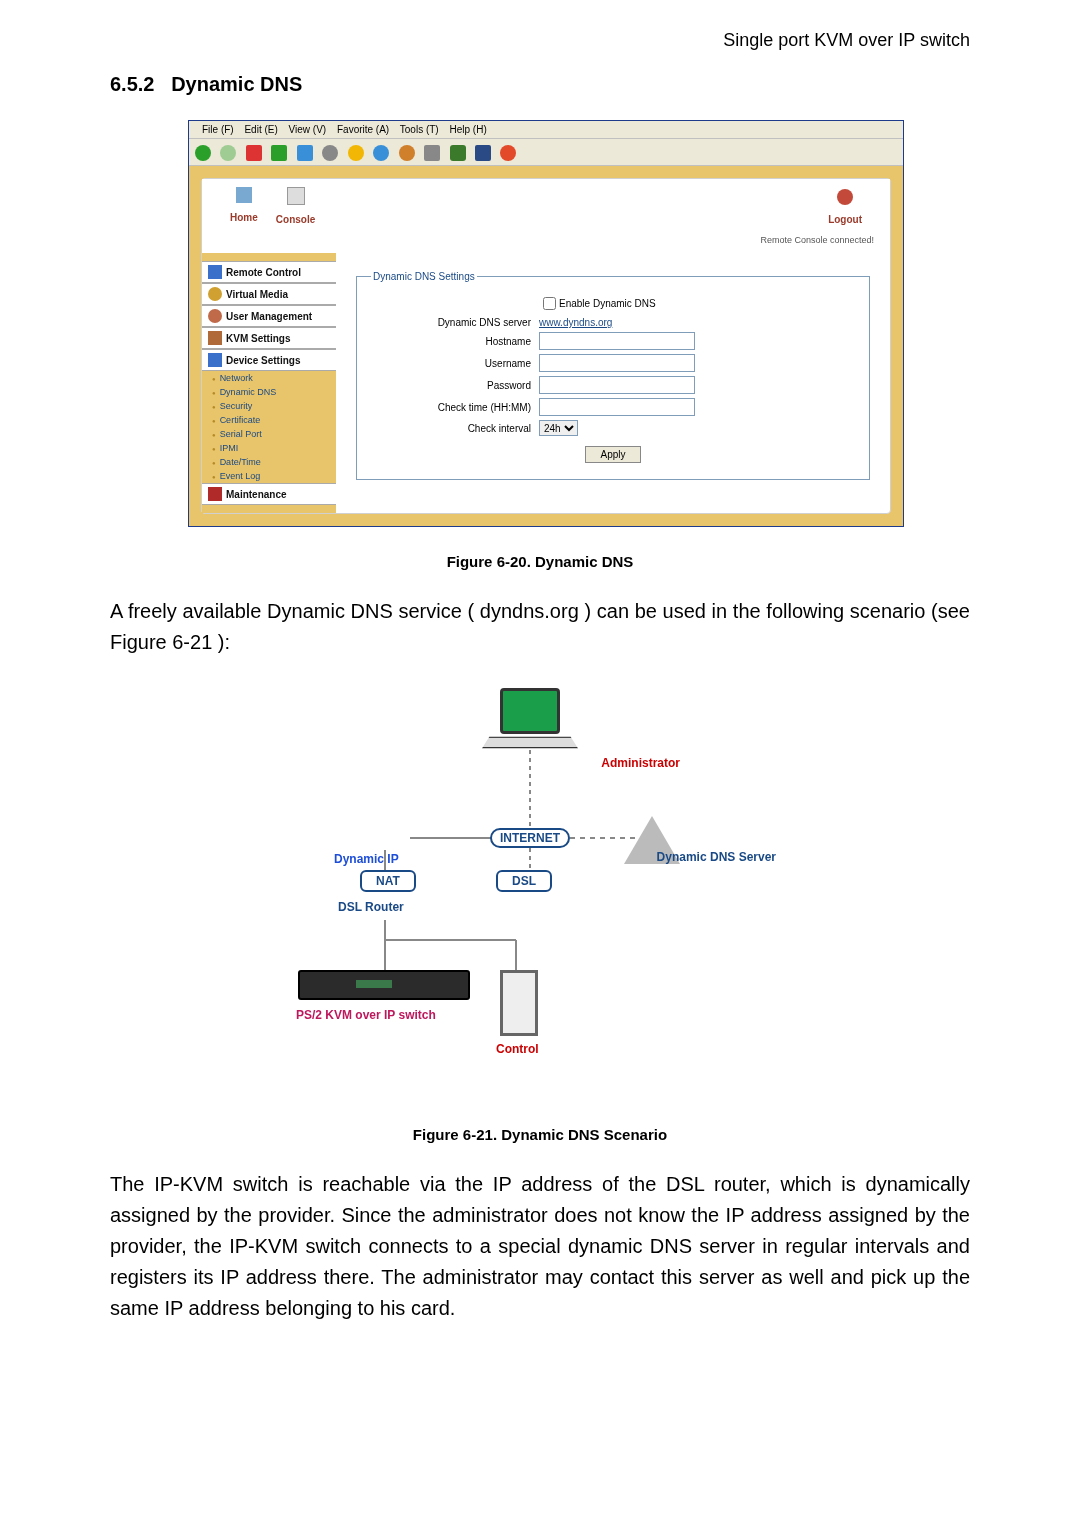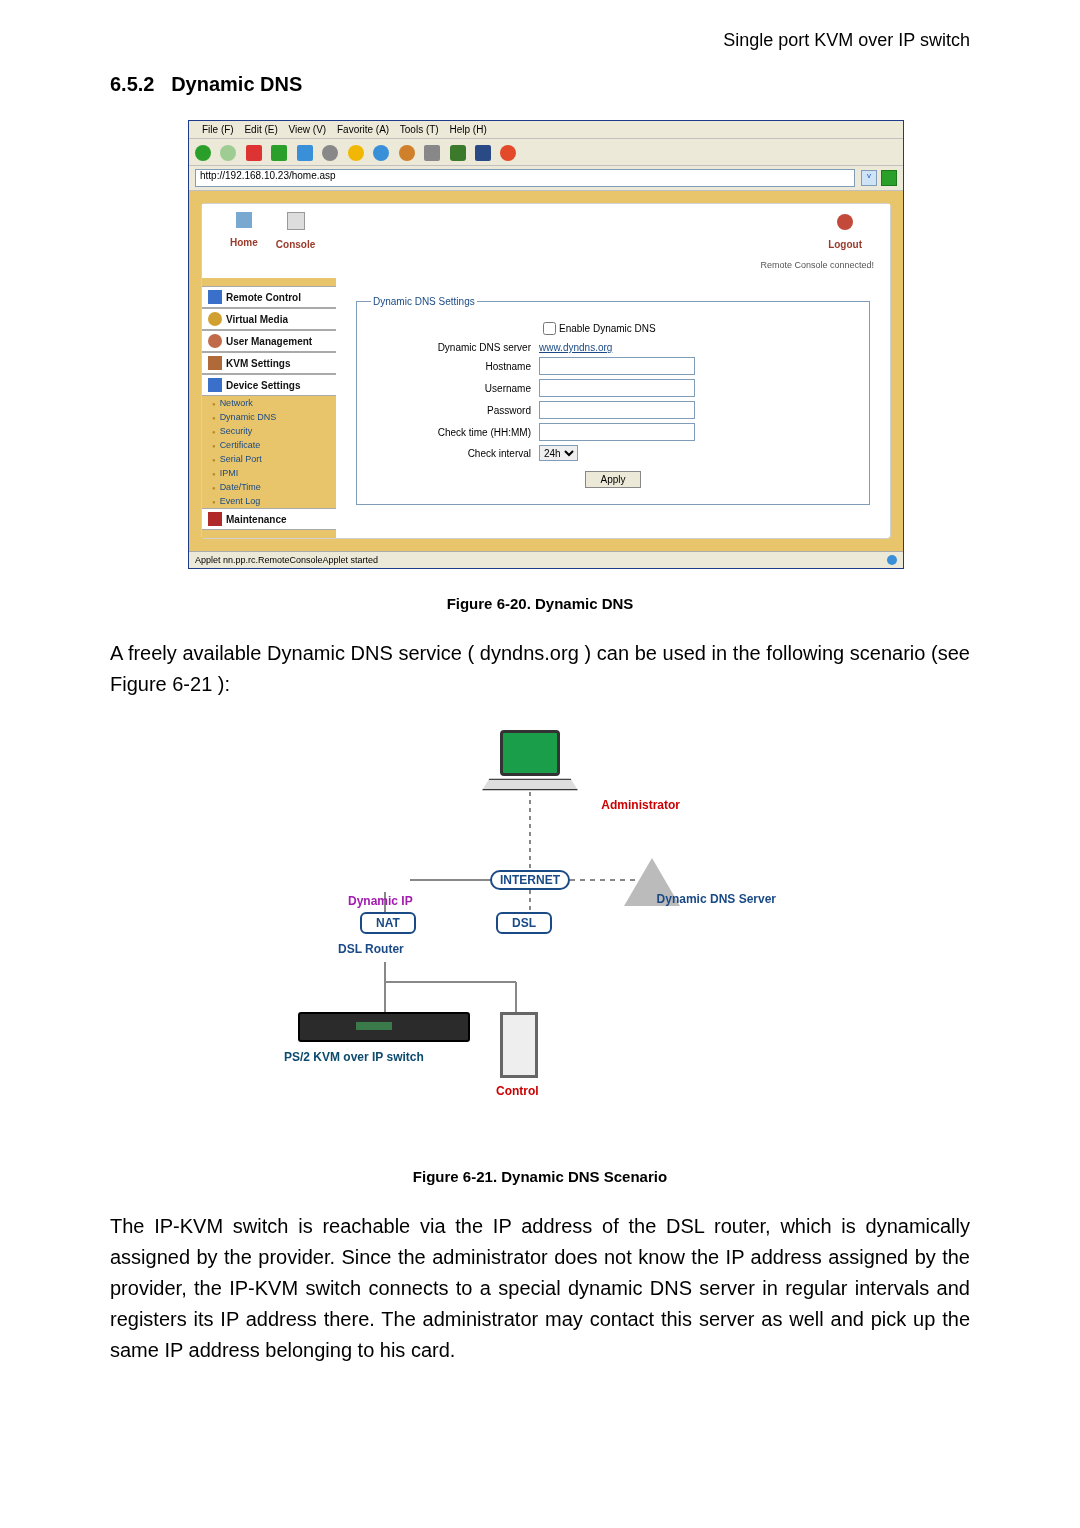--- a/index.html
+++ b/index.html
@@ -47,26 +47,26 @@
   .frow input[type=text]{border:1px solid #7f9db9;height:14px;width:150px;font-size:10px}
   .frow select{border:1px solid #7f9db9;height:16px;font-size:10px}
   .apply{display:block;margin:10px auto 2px;background:#ece9d8;border:1px solid #888;font-size:10px;padding:2px 14px}
   .statusbar{background:#ece9d8;font-size:9px;padding:3px 6px;border-top:1px solid #aaa;display:flex;justify-content:space-between;align-items:center}
   .zone-dot{display:inline-block;width:10px;height:10px;border-radius:50%;background:#3a90d8}
   
   .diagram-box{width:520px;margin:12px auto 0;position:relative;height:420px;background:#fff}
   .dlabel{position:absolute;font-size:12px;font-weight:bold}
   .admin{color:#c00;right:120px;top:76px}
   .inet{left:210px;top:148px;border:2px solid #1a4a86;border-radius:14px;padding:1px 8px;color:#1a4a86;background:#fff}
-  .dynip{left:68px;top:172px;color:#a21caf}
+  .dynip{left:54px;top:172px;color:#1d4ed8}
   .ddns{right:24px;top:170px;color:#1a4a86}
   .nat{left:80px;top:190px;border:2px solid #1a4a86;border-radius:6px;padding:2px 14px;color:#1a4a86;background:#fff}
   .dsl{left:216px;top:190px;border:2px solid #1a4a86;border-radius:6px;padding:2px 14px;color:#1a4a86;background:#fff}
   .dslr{left:58px;top:220px;color:#1a4a86}
-  .ps2{left:4px;top:328px;color:#0c4a6e}
+  .ps2{left:16px;top:328px;color:#be185d}
   .server{left:216px;top:362px;color:#c00}
   .svr-box{position:absolute;left:220px;top:290px;width:32px;height:60px;border:3px solid #666;background:#eee}
   .kvm-box{position:absolute;left:18px;top:290px;width:168px;height:26px;border:2px solid #000;border-radius:3px;background:#2b2b2b}
   .kvm-box .led{position:absolute;top:8px;left:56px;width:36px;height:8px;background:#3a7a4a}
   .laptop{position:absolute;left:200px;top:8px;width:100px;height:60px}
   .laptop .screen{width:54px;height:40px;border:3px solid #333;border-radius:4px;margin:0 auto;background:#1a9e4a}
   .laptop .base{width:88px;height:16px;border:2px solid #333;border-left:none;border-right:none;margin:-2px auto 0;transform:perspective(100px) rotateX(55deg);background:#ddd}
   .triangle{position:absolute;right:120px;top:136px;width:0;height:0;border-left:28px solid transparent;border-right:28px solid transparent;border-bottom:48px solid #bbb}
   svg.lines{position:absolute;inset:0}
 </style>
@@ -98,25 +98,20 @@
       <span class="tb-ico" style="background:#3a90d8;border-radius:2px"></span>
       <span class="tb-ico" style="background:#888"></span>
       <span class="tb-ico" style="background:#f2b705"></span>
       <span class="tb-ico" style="background:#3a90d8"></span>
       <span class="tb-ico" style="background:#d07f2a"></span>
       <span class="tb-ico" style="background:#888;border-radius:2px"></span>
       <span class="tb-ico" style="background:#3a7a2a;border-radius:3px"></span>
       <span class="tb-ico" style="background:#2a4a86;border-radius:2px"></span>
       <span class="tb-ico" style="background:#e24a2a"></span>
     </div>
-    <div class="addr">
-      <span class="addr-box">http://192.168.10.23/home.asp</span>
-      <span class="addr-drop">v</span>
-      <span class="go"></span>
-    </div>
 
     <div class="outer-gold">
       <div class="white-surface">
         <div class="topzone hz">
           <div class="hz-left">
             <div>
               <span class="home-ico"></span><br>
               <span class="lab">Home</span>
             </div>
             <div>
@@ -204,24 +199,20 @@
                   <label>Check interval</label>
                   <select><option>24h</option></select>
                 </div>
               <button class="apply">Apply</button>
             </fieldset>
           </div>
         </div>
       </div>
     </div>
 
-    <div class="statusbar">
-      <span>Applet nn.pp.rc.RemoteConsoleApplet started</span>
-      <span class="zone-dot"></span>
-    </div>
   </div>
 
   <div class="caption">Figure 6-20. Dynamic DNS</div>
 
   <p class="body-text">A freely available Dynamic DNS service ( dyndns.org ) can be used in the following scenario (see Figure 6-21 ):</p>
 
   <div class="diagram-box">
     <svg class="lines" viewBox="0 0 520 420">
       <line x1="250" y1="70" x2="250" y2="148" stroke="#888" stroke-width="2" stroke-dasharray="4 4"></line>
       <line x1="130" y1="158" x2="215" y2="158" stroke="#888" stroke-width="2"></line>

